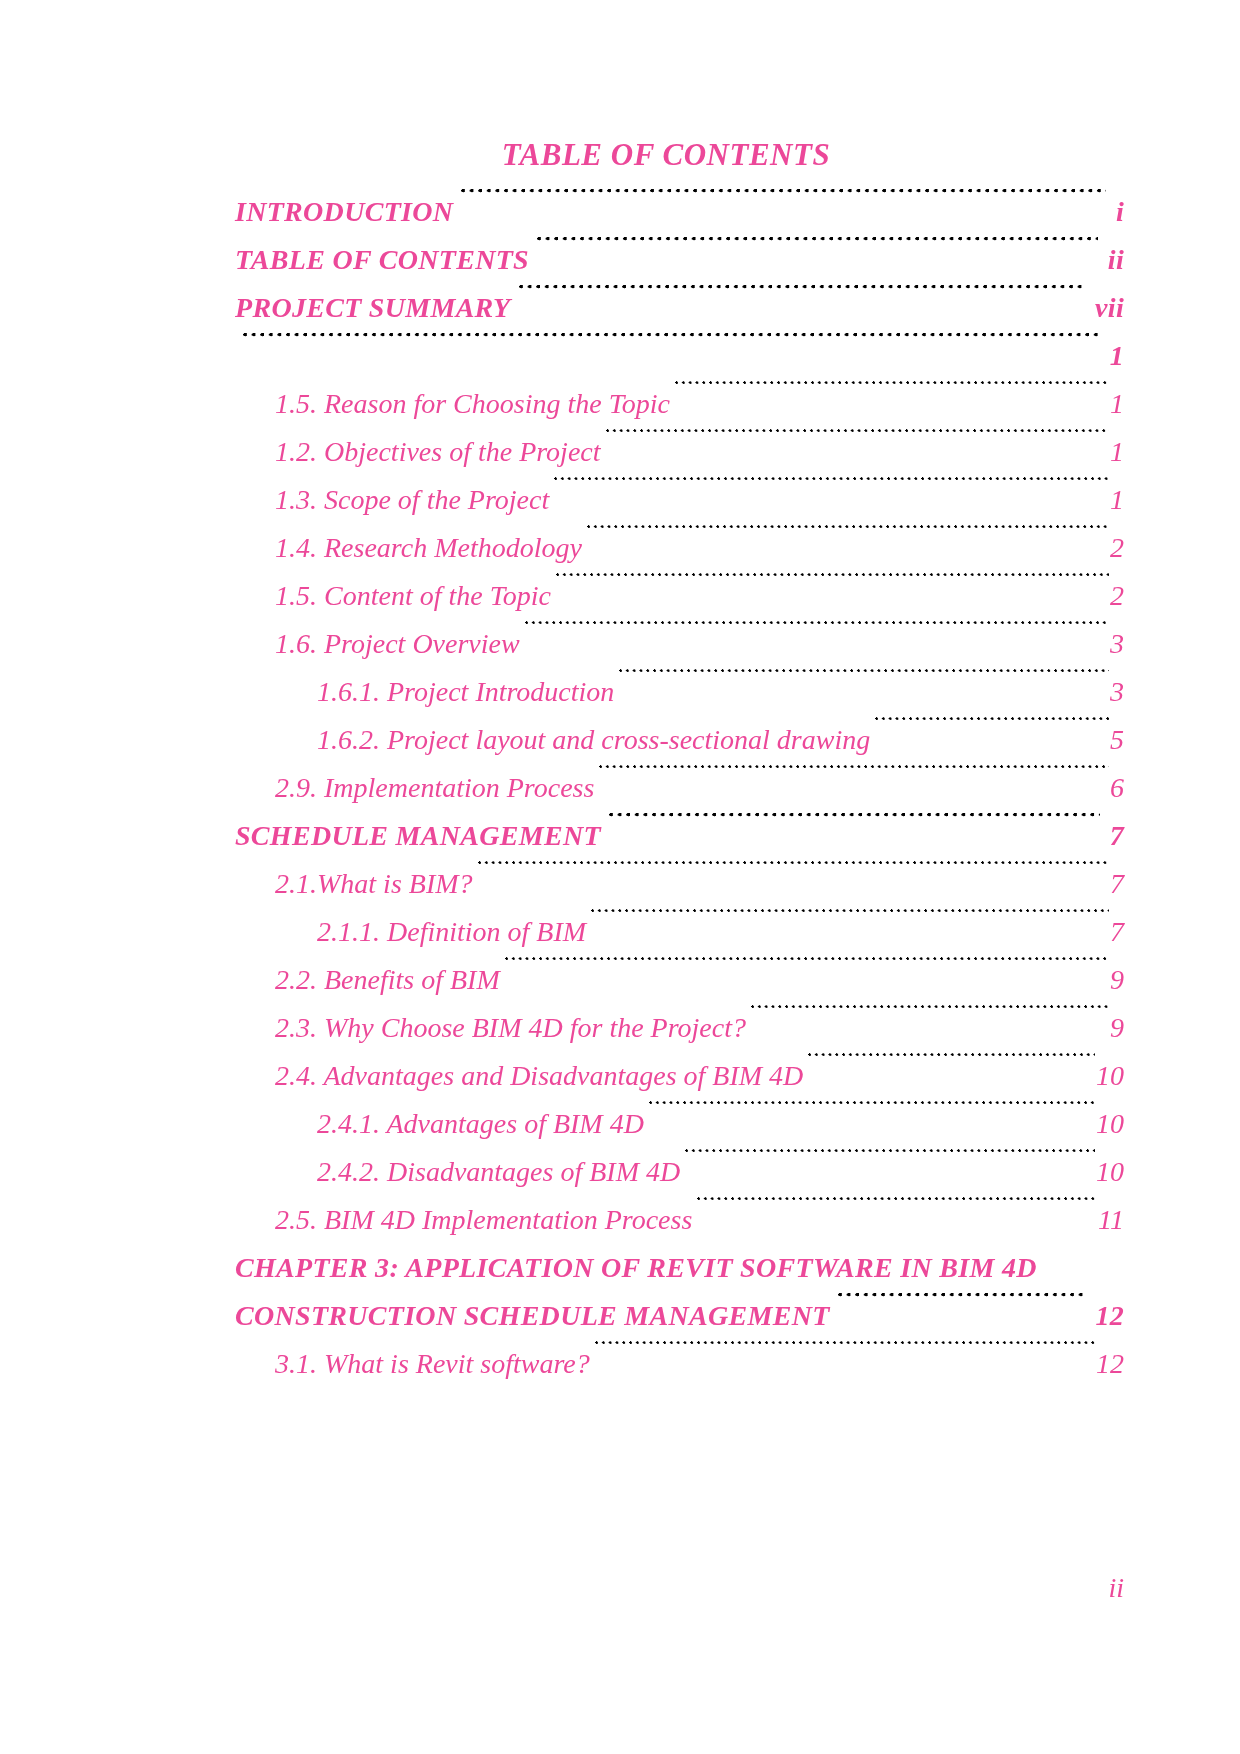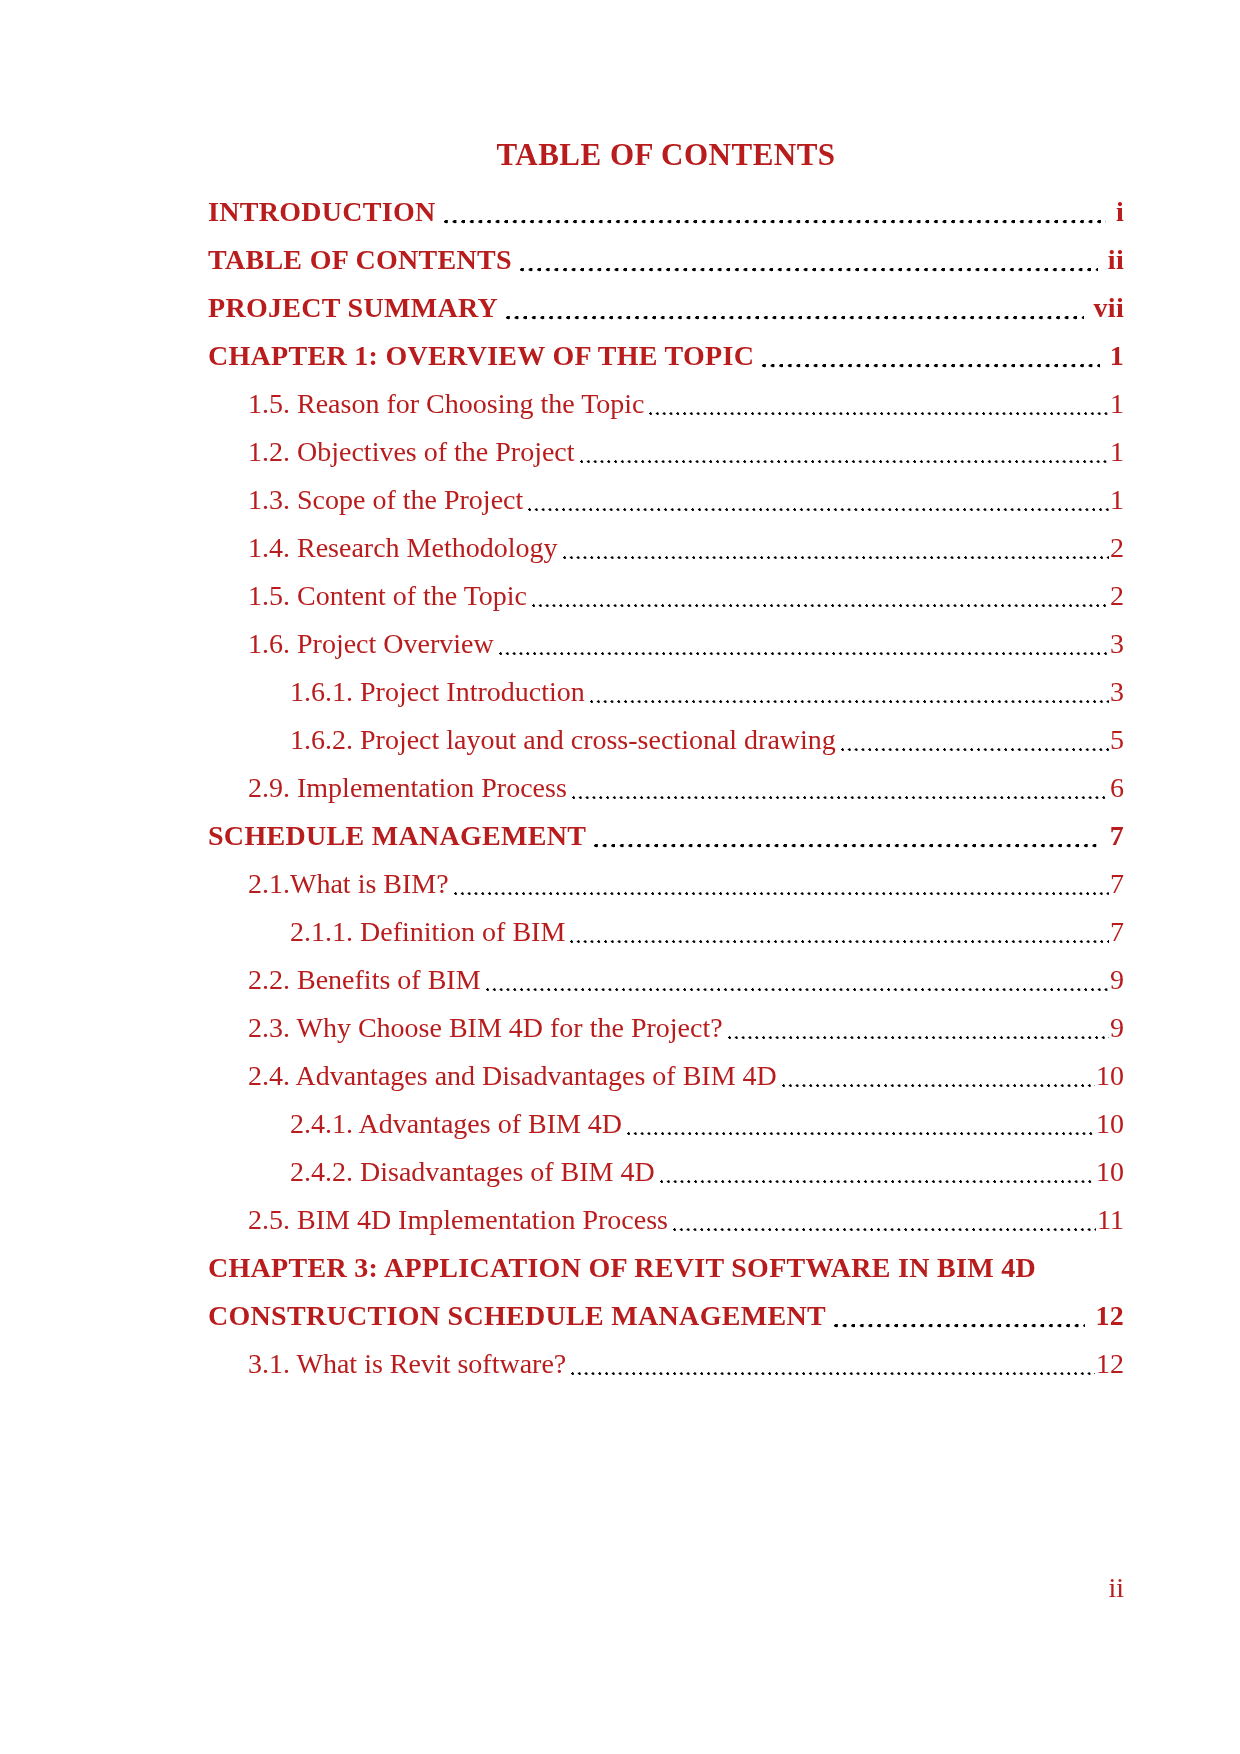--- a/index.html
+++ b/index.html
@@ -5,46 +5,48 @@
   html, body {
     margin: 0;
     padding: 0;
     background: #ffffff;
   }
   .doc-page {
     position: relative;
     width: 1240px;
     height: 1754px;
     background: #ffffff;
-    color: #b91c1c;
+    color: #ec4899;
     font-family: "Liberation Serif", "DejaVu Serif", serif;
     overflow: hidden;
+    font-style: italic;
   }
   .content {
     position: absolute;
     left: 208px;
     top: 136px;
     width: 916px;
   }
   .doc-title {
     margin: 0 0 14px 0;
     font-size: 31px;
     line-height: 38px;
     font-weight: 700;
     text-align: center;
     letter-spacing: 0.5px;
   }
   .toc-list { width: 100%; }
   .toc-row {
     display: flex;
-    align-items: flex-end;
+    align-items: flex-start;
     height: 48px;
     font-size: 28px;
     line-height: 48px;
     white-space: nowrap;
+    margin-left: 27px;
   }
   .toc-row.bold { font-weight: 700; letter-spacing: 0.3px; }
   .indent-1 { padding-left: 40px; }
   .indent-2 { padding-left: 82px; }
   .label { flex: 0 0 auto; }
   .leader {
     flex: 1 1 auto;
     min-width: 14px;
     height: 5px;
     margin: 0 1px 12px 5px;
@@ -84,21 +86,20 @@
     <span class="label">TABLE OF CONTENTS</span>
     <span class="leader"></span>
     <span class="pagenum">ii</span>
   </div>
         <div class="toc-row bold indent-0">
     <span class="label">PROJECT SUMMARY</span>
     <span class="leader"></span>
     <span class="pagenum">vii</span>
   </div>
         <div class="toc-row bold indent-0">
-    <span class="label">CHAPTER 1: OVERVIEW OF THE TOPIC</span>
     <span class="leader"></span>
     <span class="pagenum">1</span>
   </div>
         <div class="toc-row normal indent-1">
     <span class="label">1.5. Reason for Choosing the Topic</span>
     <span class="leader"></span>
     <span class="pagenum">1</span>
   </div>
         <div class="toc-row normal indent-1">
     <span class="label">1.2. Objectives of the Project</span>

